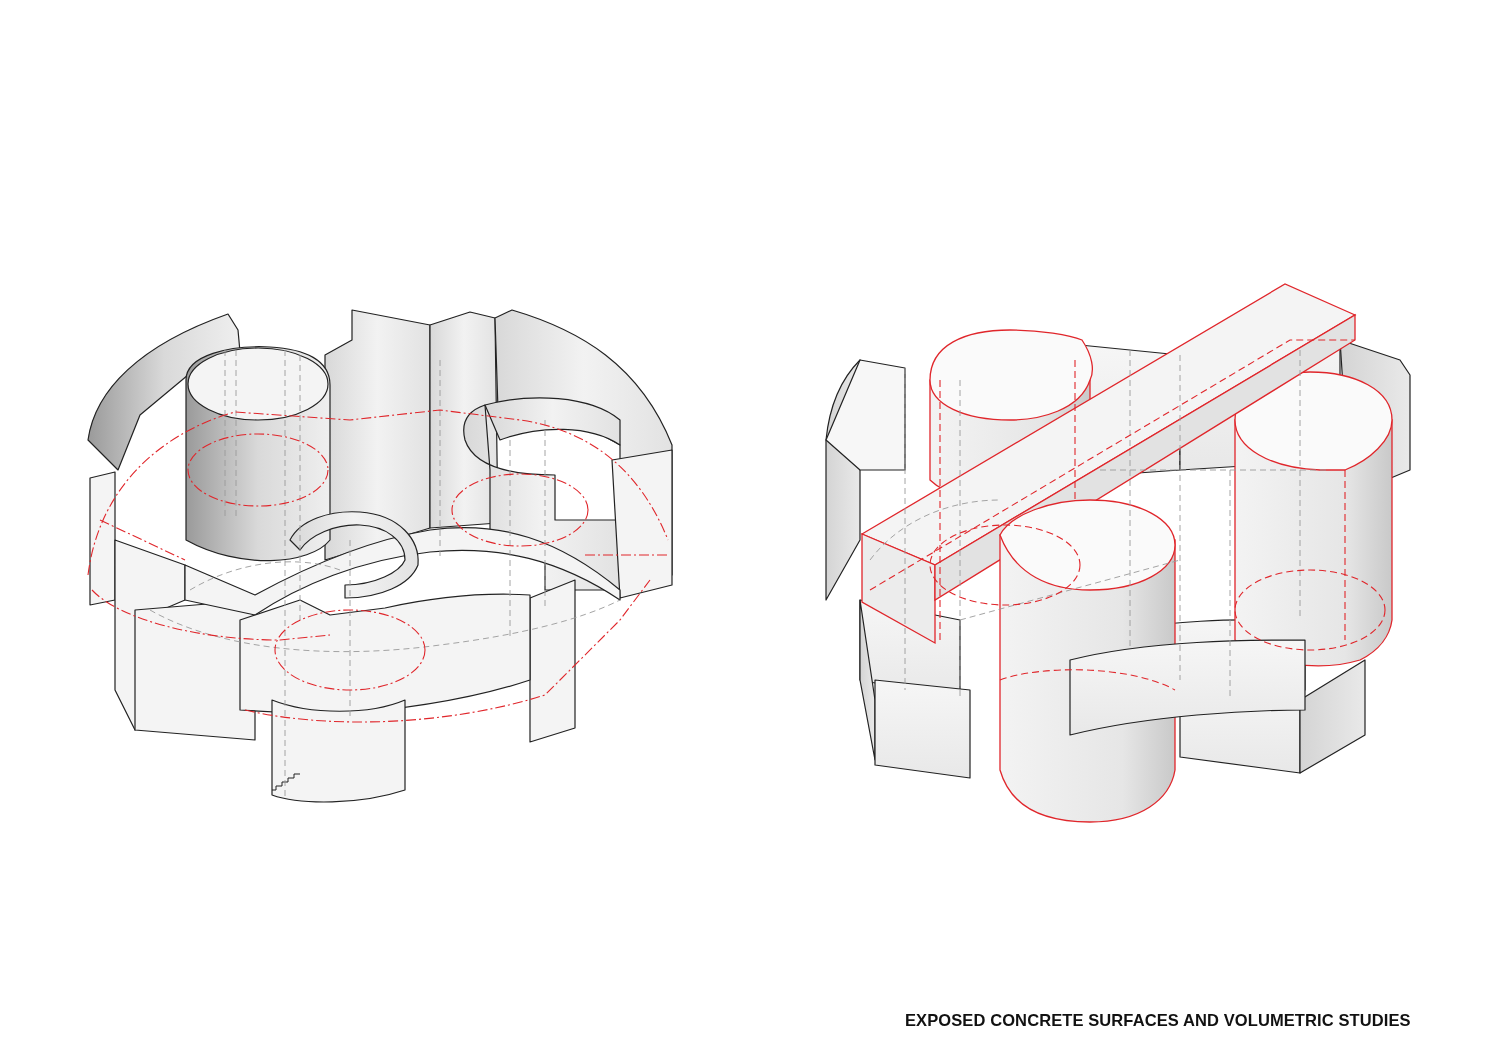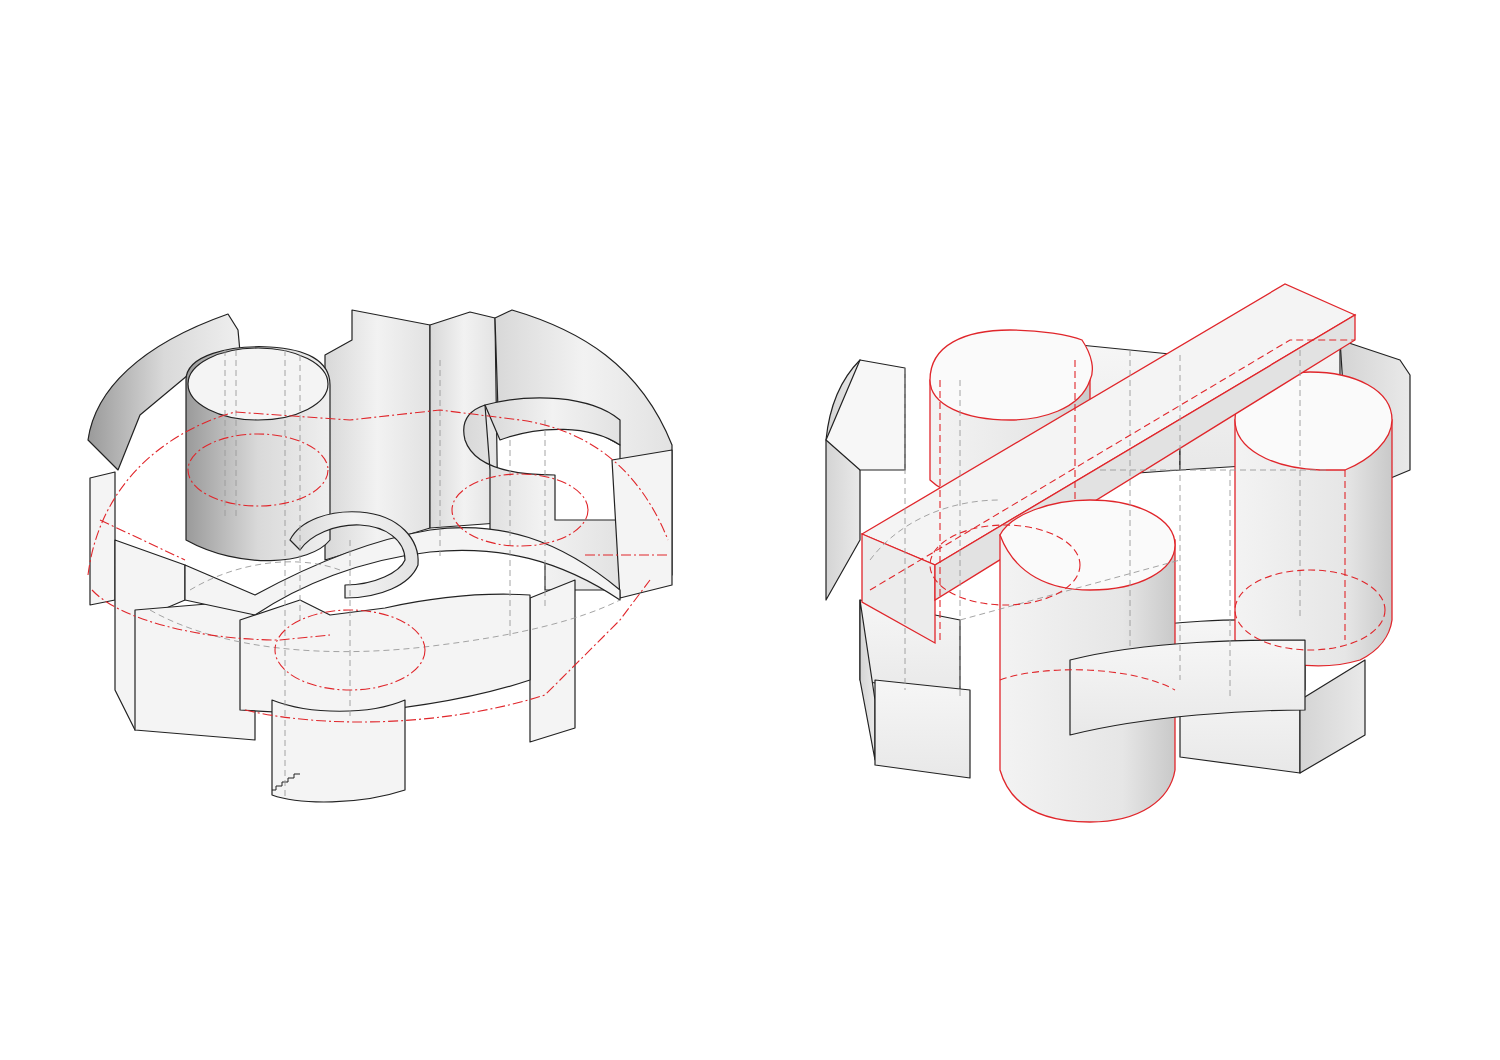--- a/index.html
+++ b/index.html
@@ -130,13 +130,14 @@
     <path class="hid" d="M870,560 C900,520 950,500 1000,500 M1100,470 L1330,470 M960,620 L1180,560"></path>
 
     <ellipse cx="1005" cy="565" rx="75" ry="40" class="redD"></ellipse>
     <ellipse cx="1310" cy="610" rx="75" ry="40" class="redD"></ellipse>
     <path class="redD" d="M1000,680 C1040,665 1130,665 1175,690"></path>
     <path class="redD" d="M870,590 L1290,340 L1355,340"></path>
     <path class="redD" d="M940,380 L940,640 M1075,360 L1075,500 M1345,470 L1345,640"></path>
   </g>
 </svg>
 
+<div class="caption">EXPOSED CONCRETE SURFACES AND VOLUMETRIC STUDIES</div>
 </div>
 
 </body></html>

